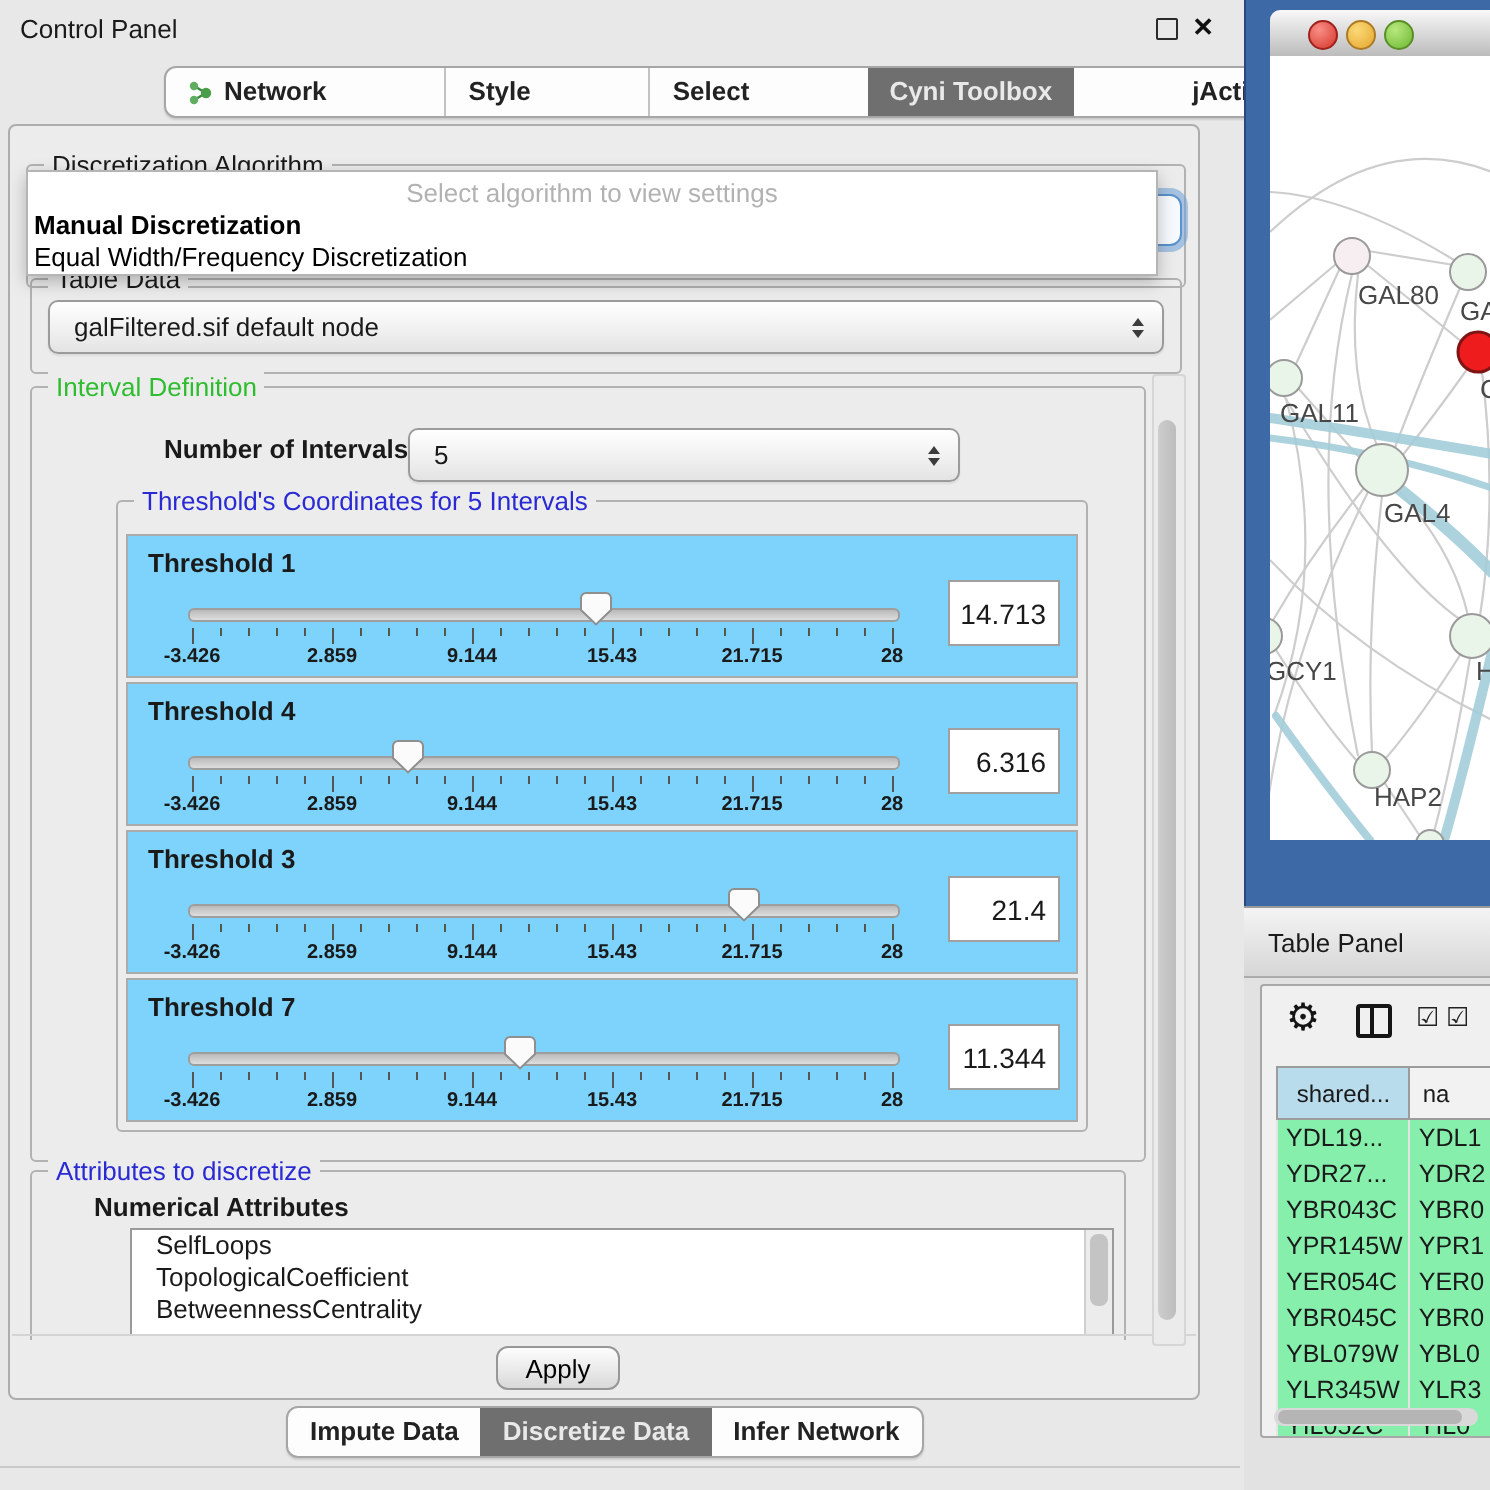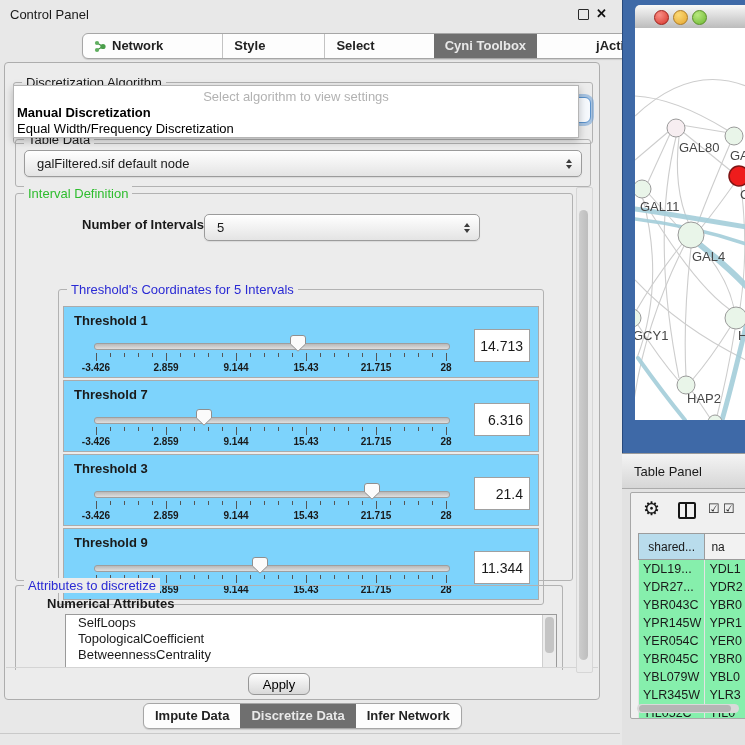--- a/index.html
+++ b/index.html
@@ -44,21 +44,21 @@
   .popup-prompt{text-align:center;color:#b2b2b2;font-size:13px;line-height:16px;}
   .popup-item{font-size:13px;line-height:16px;padding-left:3px;color:#000;}
   .popup-item.bold{font-weight:bold;}
   
   #tabledata-group{left:10px;top:76px;width:574px;height:46px;}
   #tabledata-combo{left:8px;top:10px;right:8px;}
   
   #interval-group{left:10px;top:130px;width:556px;height:386px;}
   #noi-label{position:absolute;left:66px;top:23px;font-weight:bold;}
   #noi-combo{left:188px;top:20px;width:262px;}
-  #thr-group{left:42px;top:56px;width:484px;height:314px;margin-top:39px;}
+  #thr-group{left:42px;top:56px;width:484px;height:314px;}
   .thr-panel{position:absolute;left:4px;width:476px;height:72px;background:#7dd3fc;border:1px solid #ababab;box-sizing:border-box;}
   .thr-label{position:absolute;left:10px;top:6px;font-weight:bold;font-size:13px;}
   .thr-track{position:absolute;left:30px;top:36px;width:354px;height:5px;border:1px solid #9e9e9e;
              border-radius:3px;background:linear-gradient(#b9b9b9,#dedede);}
   .thr-thumb{position:absolute;top:28px;width:16px;height:17px;}
   .tick{position:absolute;width:1px;background:#555;}
   .tick.minor{top:46px;height:4px;}
   .tick.major{top:46px;height:8px;}
   .tick-label{position:absolute;top:55px;font-size:10px;font-weight:bold;transform:translateX(-50%);white-space:nowrap;}
   .thr-value{position:absolute;left:410px;top:22px;width:56px;height:33px;background:#fff;border:1px solid #a0a0a0;
@@ -215,21 +215,21 @@
                 <span class="tick-label" style="left: 172px;">9.144</span>
                 <span class="tick-label" style="left: 242px;">15.43</span>
                 <span class="tick-label" style="left: 312px;">21.715</span>
                 <span class="tick-label" style="left: 382px;">28</span>
                 <div class="thr-thumb" style="left: 226.019px;"><svg width="16" height="17" viewBox="0 0 16 17">
                     <path d="M0.5,3 A2.5 2.5 0 0 1 3,0.5 H13 A2.5 2.5 0 0 1 15.5,3 V9 L8,16.2 L0.5,9 Z" fill="#fbfbfb" stroke="#8f8f8f" stroke-width="1"></path>
                   </svg></div>
                 <div class="thr-value">14.713</div>
               </div>
               <div class="thr-panel" style="top: 90px;">
-                <div class="thr-label">Threshold 7</div>
+                <div class="thr-label">Threshold 4</div>
                 <div class="thr-track"></div>
                 <span class="tick major" style="left: 32px;"></span>
                 <span class="tick minor" style="left: 46px;"></span>
                 <span class="tick minor" style="left: 60px;"></span>
                 <span class="tick minor" style="left: 74px;"></span>
                 <span class="tick minor" style="left: 88px;"></span>
                 <span class="tick major" style="left: 102px;"></span>
                 <span class="tick minor" style="left: 116px;"></span>
                 <span class="tick minor" style="left: 130px;"></span>
                 <span class="tick minor" style="left: 144px;"></span>
@@ -295,21 +295,21 @@
                 <span class="tick-label" style="left: 172px;">9.144</span>
                 <span class="tick-label" style="left: 242px;">15.43</span>
                 <span class="tick-label" style="left: 312px;">21.715</span>
                 <span class="tick-label" style="left: 382px;">28</span>
                 <div class="thr-thumb" style="left: 300.494px;"><svg width="16" height="17" viewBox="0 0 16 17">
                     <path d="M0.5,3 A2.5 2.5 0 0 1 3,0.5 H13 A2.5 2.5 0 0 1 15.5,3 V9 L8,16.2 L0.5,9 Z" fill="#fbfbfb" stroke="#8f8f8f" stroke-width="1"></path>
                   </svg></div>
                 <div class="thr-value">21.4</div>
               </div>
               <div class="thr-panel" style="top: 238px;">
-                <div class="thr-label">Threshold 9</div>
+                <div class="thr-label">Threshold 7</div>
                 <div class="thr-track"></div>
                 <span class="tick major" style="left: 32px;"></span>
                 <span class="tick minor" style="left: 46px;"></span>
                 <span class="tick minor" style="left: 60px;"></span>
                 <span class="tick minor" style="left: 74px;"></span>
                 <span class="tick minor" style="left: 88px;"></span>
                 <span class="tick major" style="left: 102px;"></span>
                 <span class="tick minor" style="left: 116px;"></span>
                 <span class="tick minor" style="left: 130px;"></span>
                 <span class="tick minor" style="left: 144px;"></span>

